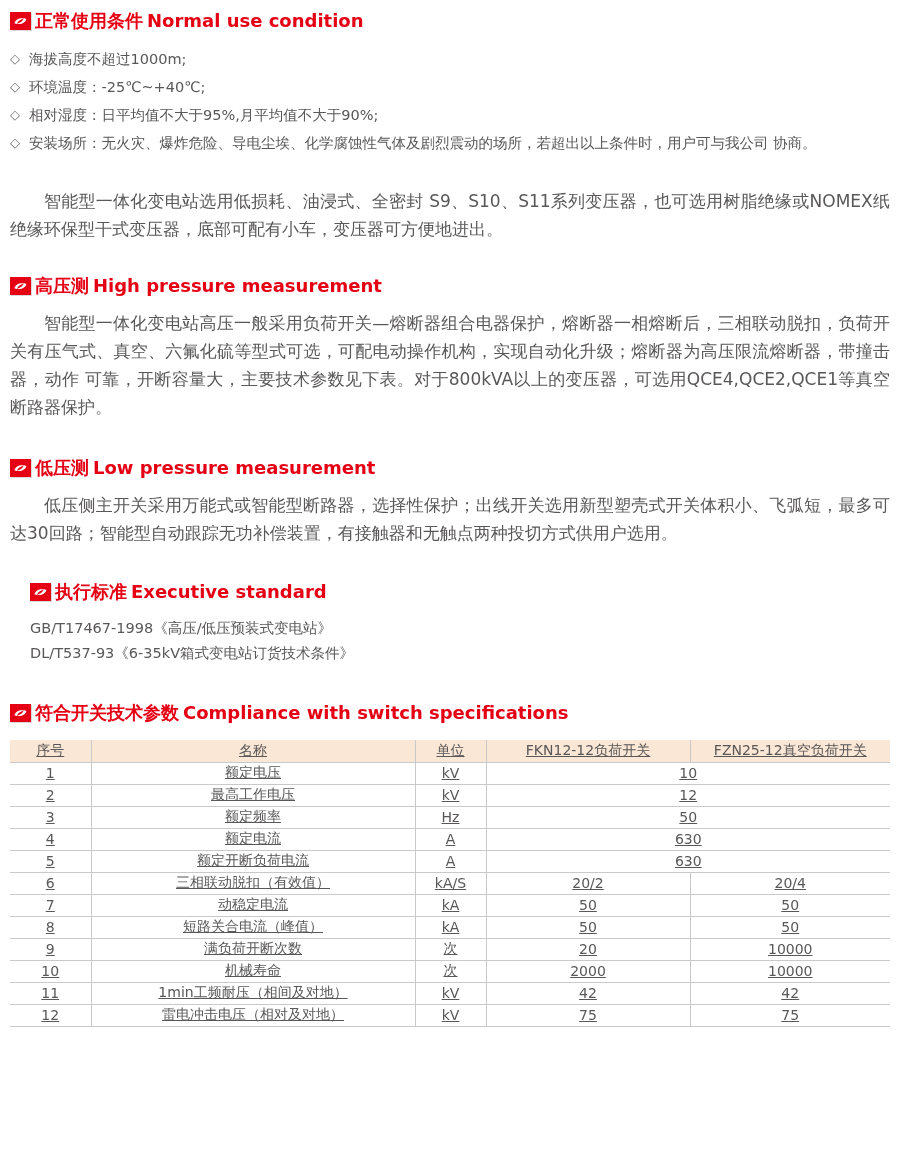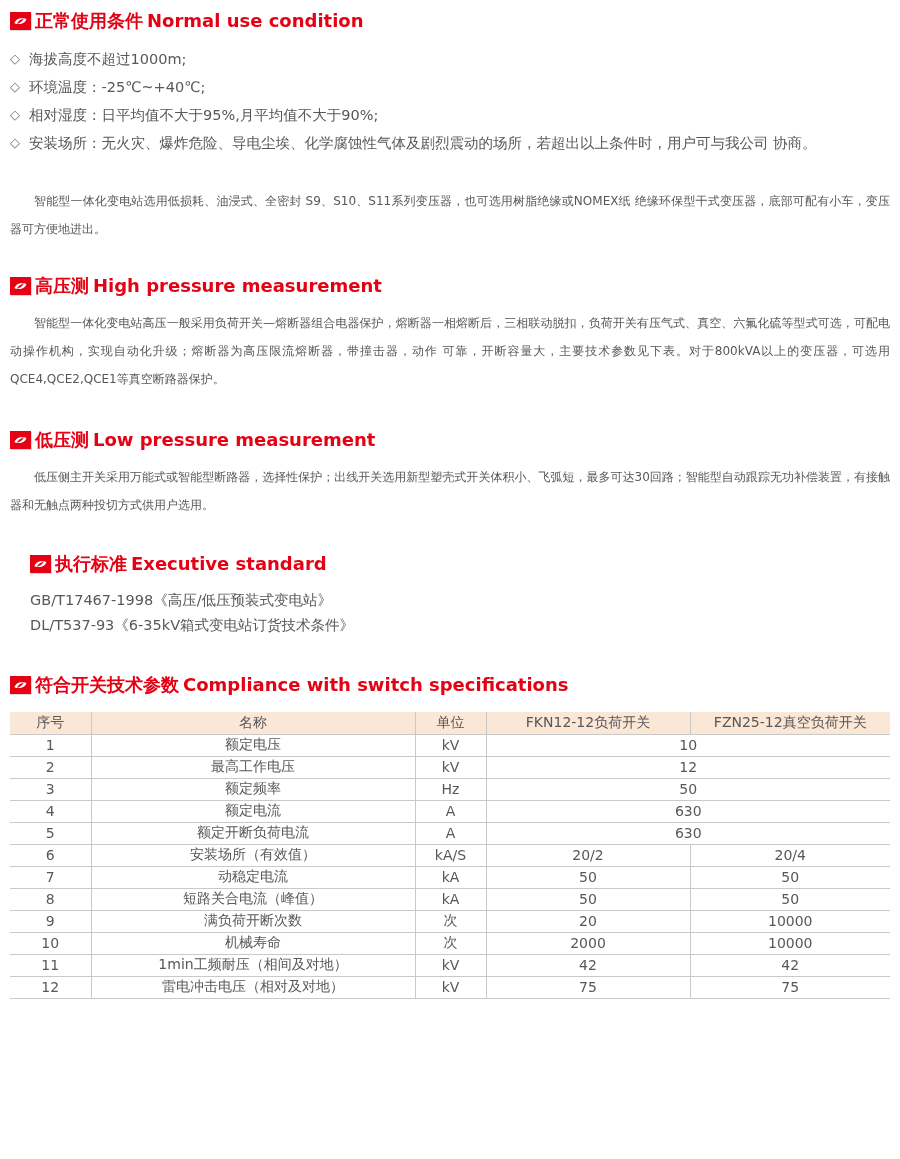--- a/index.html
+++ b/index.html
@@ -39,21 +39,21 @@
     gap: 9px;
     font-size: 14.5px;
     line-height: 28px;
     color: #595757;
   }
   ul.bullets .dia { color: #6a6a6a; font-size: 13px; }
 
   
   p.para {
     margin-top: 12px;
-    font-size: 12px;
+    font-size: 17px;
     line-height: 28px;
     text-align: justify;
     text-indent: 2em;
     color: #595757;
   }
 
   
   .std-lines { margin-top: 13px; font-size: 14.5px; line-height: 25px; color: #595757; }
 
   .gap-1 { margin-top: 30px; }
@@ -73,20 +73,21 @@
   }
   table.spec th, table.spec td {
     border: 1px solid #c9c9c9;
     text-align: center;
     vertical-align: middle;
     height: 22px;
     padding: 0 4px;
     font-weight: normal;
     white-space: nowrap;
     overflow: hidden;
+    text-decoration: underline;
   }
   table.spec th {
     background: #fbe7d5;
     border-top: none;
     color: #595757;
   }
   table.spec tr > *:first-child { border-left: none; }
   table.spec tr > *:last-child  { border-right: none; }
   .w-no   { width: 81px; }
   .w-name { width: 324px; }
@@ -237,21 +238,21 @@
           <td colspan="2">630</td>
         </tr>
         <tr>
           <td>5</td>
           <td>额定开断负荷电流</td>
           <td>A</td>
           <td colspan="2">630</td>
         </tr>
         <tr>
           <td>6</td>
-          <td>安装场所（有效值）</td>
+          <td>三相联动脱扣（有效值）</td>
           <td>kA/S</td>
           <td>20/2</td>
           <td>20/4</td>
         </tr>
         <tr>
           <td>7</td>
           <td>动稳定电流</td>
           <td>kA</td>
           <td>50</td>
           <td>50</td>

